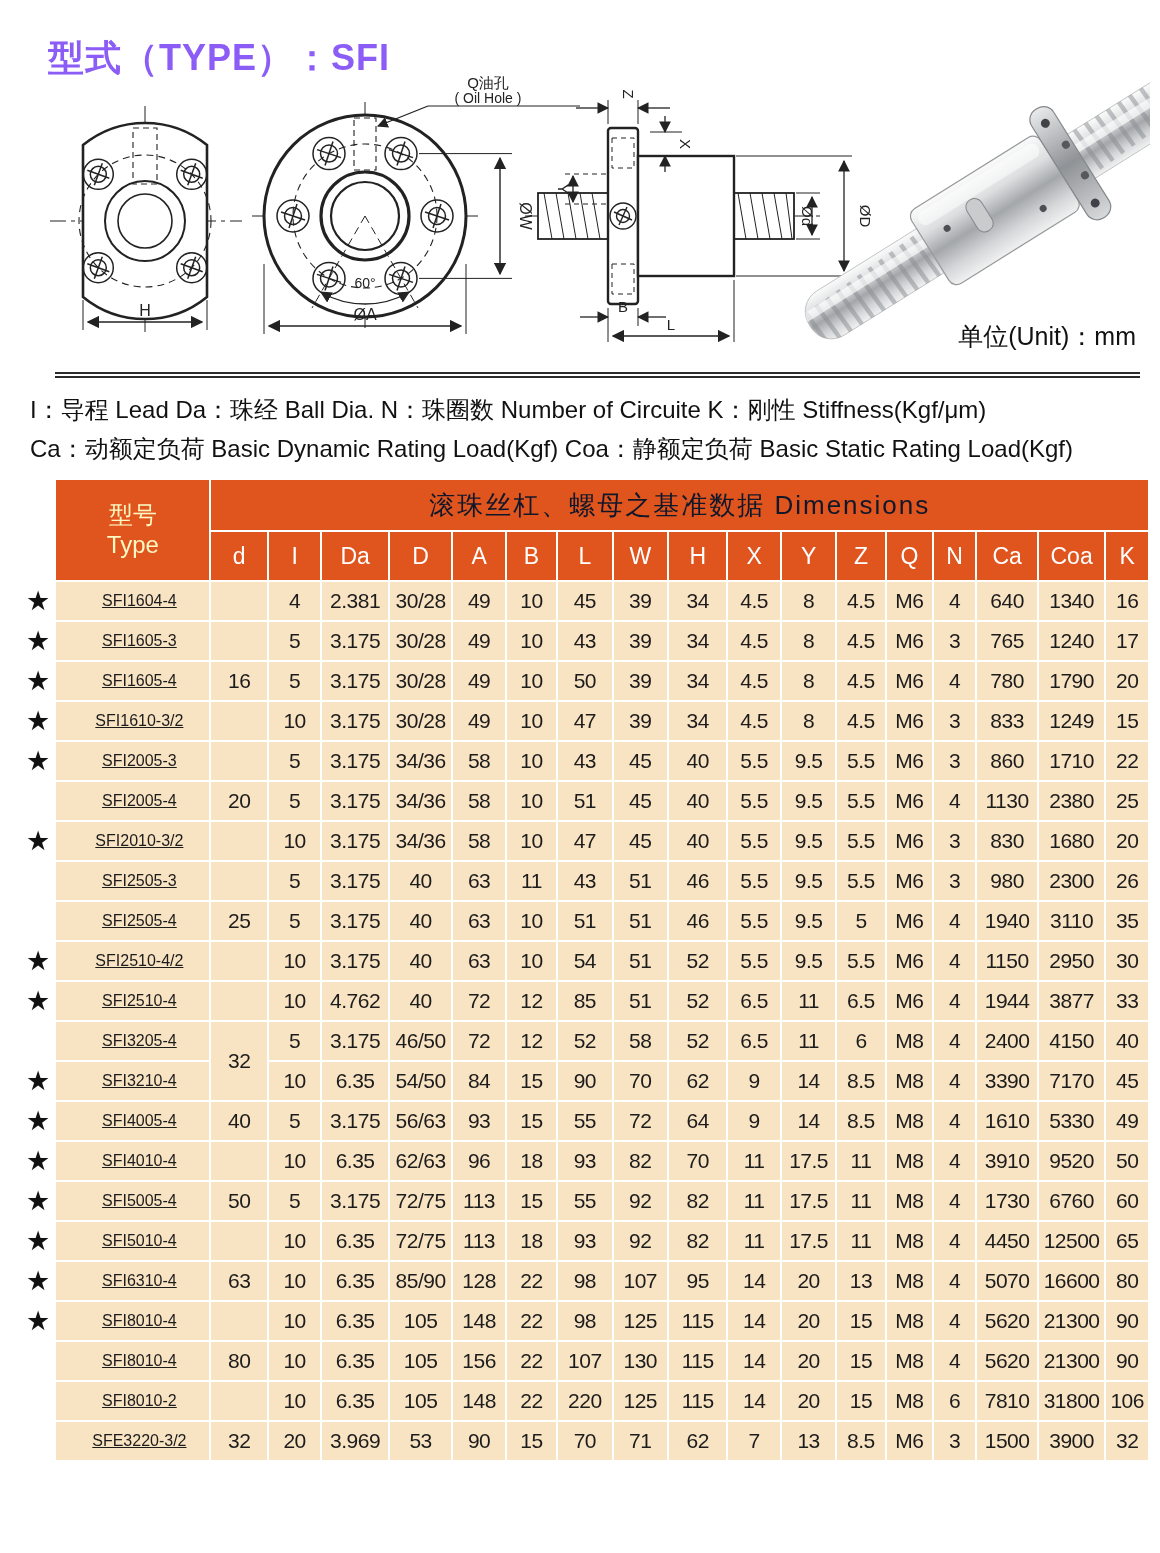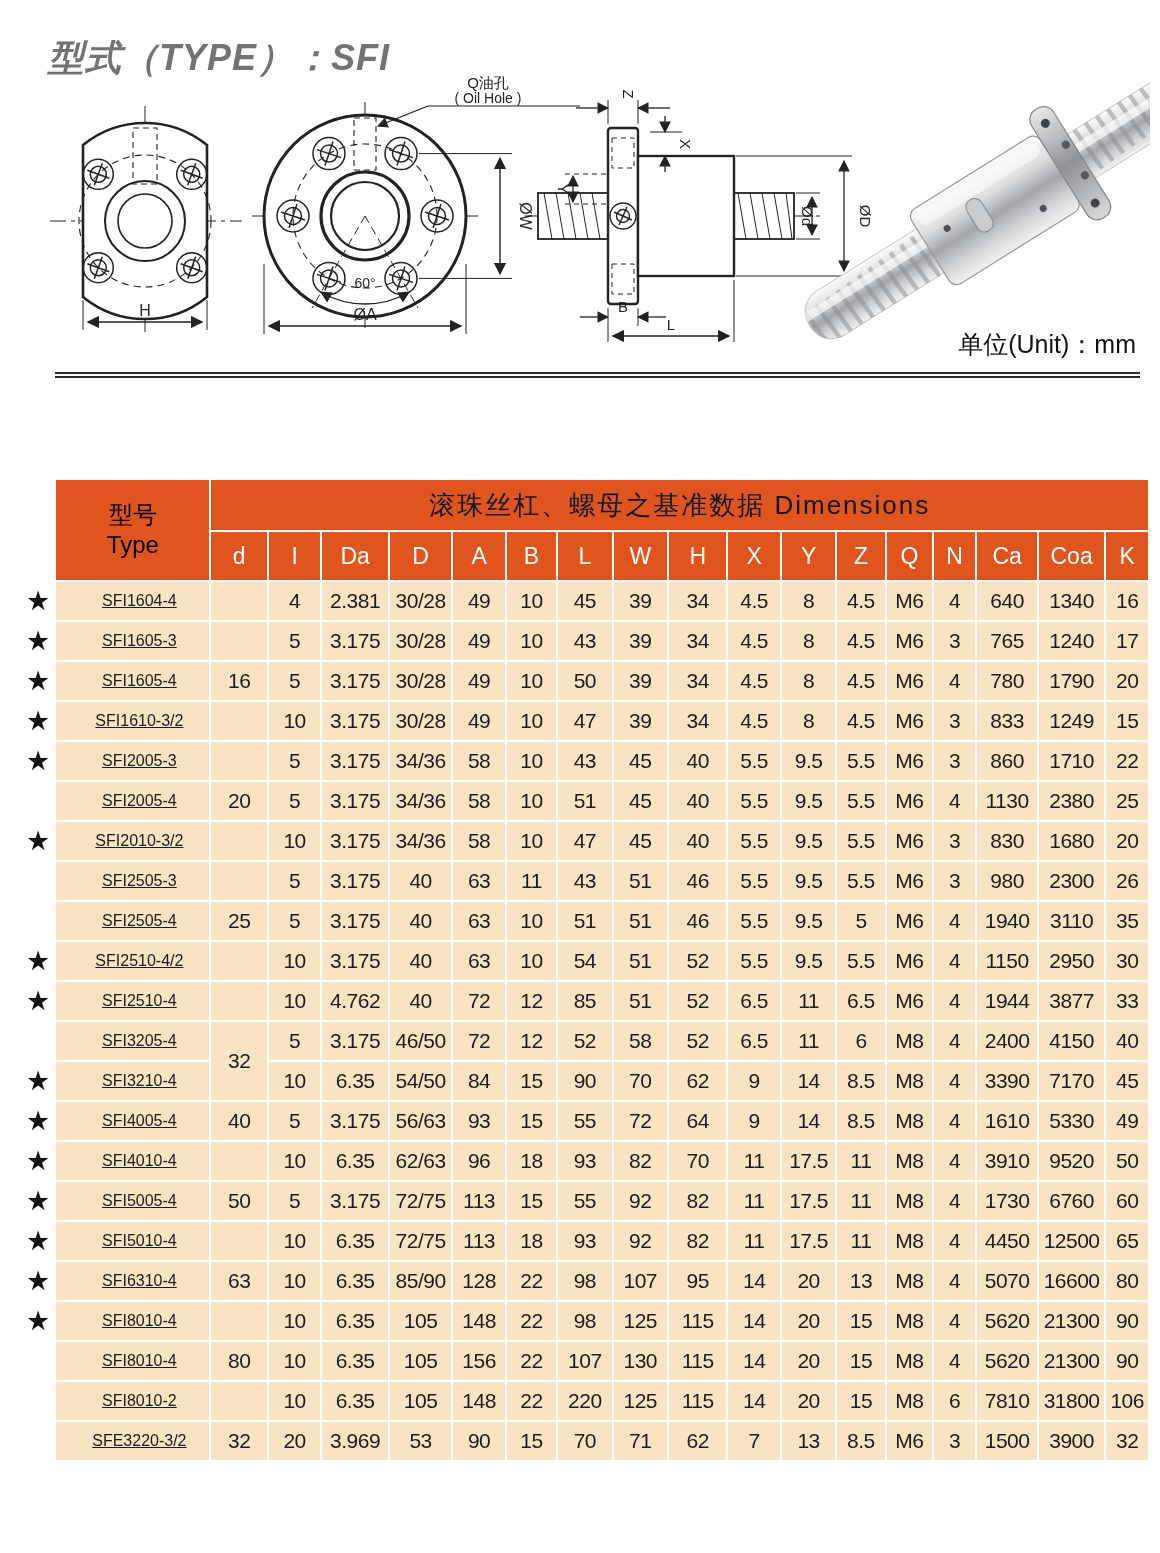--- a/index.html
+++ b/index.html
@@ -8,39 +8,39 @@
     --ink:#1c1c1c;
   }
   *{box-sizing:border-box;}
   body{margin:0;background:#888;font-family:"Liberation Sans",sans-serif;}
   .page{
     position:relative;width:1160px;height:1553px;background:#ffffff;
     margin:0 auto;overflow:hidden;color:var(--ink);
   }
   .title{
     position:absolute;left:48px;top:34px;font-size:36px;font-weight:bold;
-    letter-spacing:1px;color:#737373;font-style:italic;
+    letter-spacing:1px;color:#8b5cf6;
   }
   .drawings-svg{position:absolute;left:20px;top:76px;width:1130px;height:268px;}
-  .unit-label{position:absolute;right:24px;top:328px;font-size:25px;color:#111;}
+  .unit-label{position:absolute;right:24px;top:320px;font-size:25px;color:#111;}
   .rule{
     position:absolute;left:55px;right:20px;top:372px;height:6px;
     border-top:2px solid #2b2b2b;border-bottom:2px solid #2b2b2b;
   }
   .legend{position:absolute;left:30px;top:390px;font-size:24px;color:#111;line-height:39px;white-space:nowrap;}
   .spec-table{
     position:absolute;left:20px;top:478px;width:1130px;
     border-collapse:collapse;table-layout:fixed;
   }
   .spec-table th,.spec-table td{
     border:2px solid #ffffff;text-align:center;vertical-align:middle;
     overflow:hidden;
   }
   .corner-th{
-    background:var(--header-bg);color:#000000;font-size:24px;font-weight:normal;line-height:30px;
+    background:var(--header-bg);color:#fef9c3;font-size:24px;font-weight:normal;line-height:30px;
   }
   .group-th{
     background:var(--header-bg);color:#0f172a;font-size:26px;font-weight:normal;
     letter-spacing:2px;height:52px;
   }
   .col-th{
     background:var(--header-bg);color:#fff;font-size:23px;font-weight:normal;height:50px;
   }
   .star-col{background:#fff;border-color:#fff;}
   .star-cell{
@@ -274,20 +274,24 @@
       <circle cx="77" cy="-47" r="4.5" fill="#3f4246"></circle>
       <circle cx="77" cy="47" r="4.5" fill="#3f4246"></circle>
       <circle cx="83" cy="-18" r="4" fill="#55585c"></circle>
       <circle cx="83" cy="18" r="4" fill="#55585c"></circle>
     </g>
   </svg>
 
   <div class="unit-label">单位(Unit)：mm</div>
   <div class="rule"></div>
 
+  <div class="legend">
+    <div>I：导程 Lead  Da：珠经 Ball Dia.  N：珠圈数 Number of Circuite  K：刚性 Stiffness(Kgf/μm)</div>
+    <div>Ca：动额定负荷 Basic Dynamic Rating Load(Kgf)  Coa：静额定负荷 Basic Static Rating Load(Kgf)</div>
+  </div>
 
   <table class="spec-table">
     <colgroup>
       <col style="width:34px">
         <col style="width:154px">
         <col style="width:57px">
         <col style="width:53px">
       <col style="width:67px">
         <col style="width:63px">
         <col style="width:53px">

